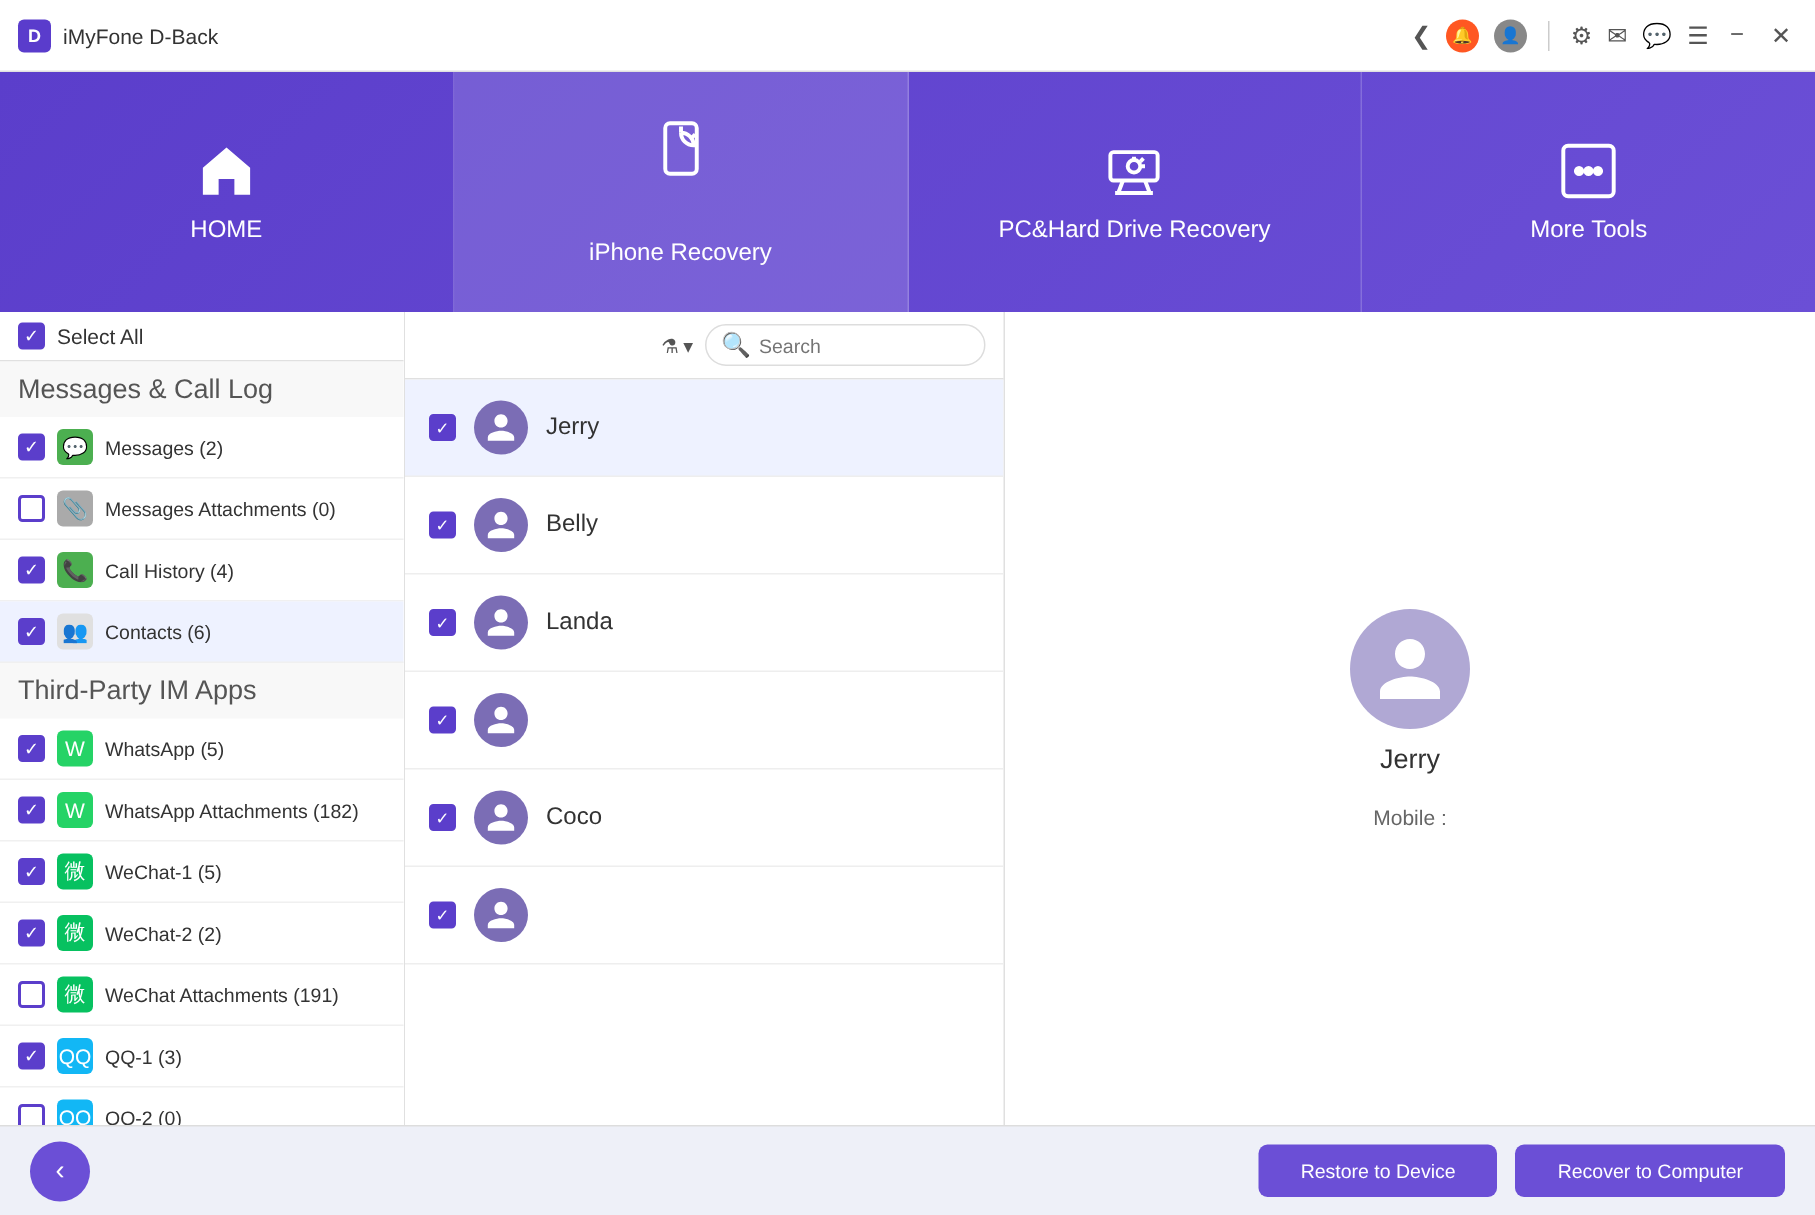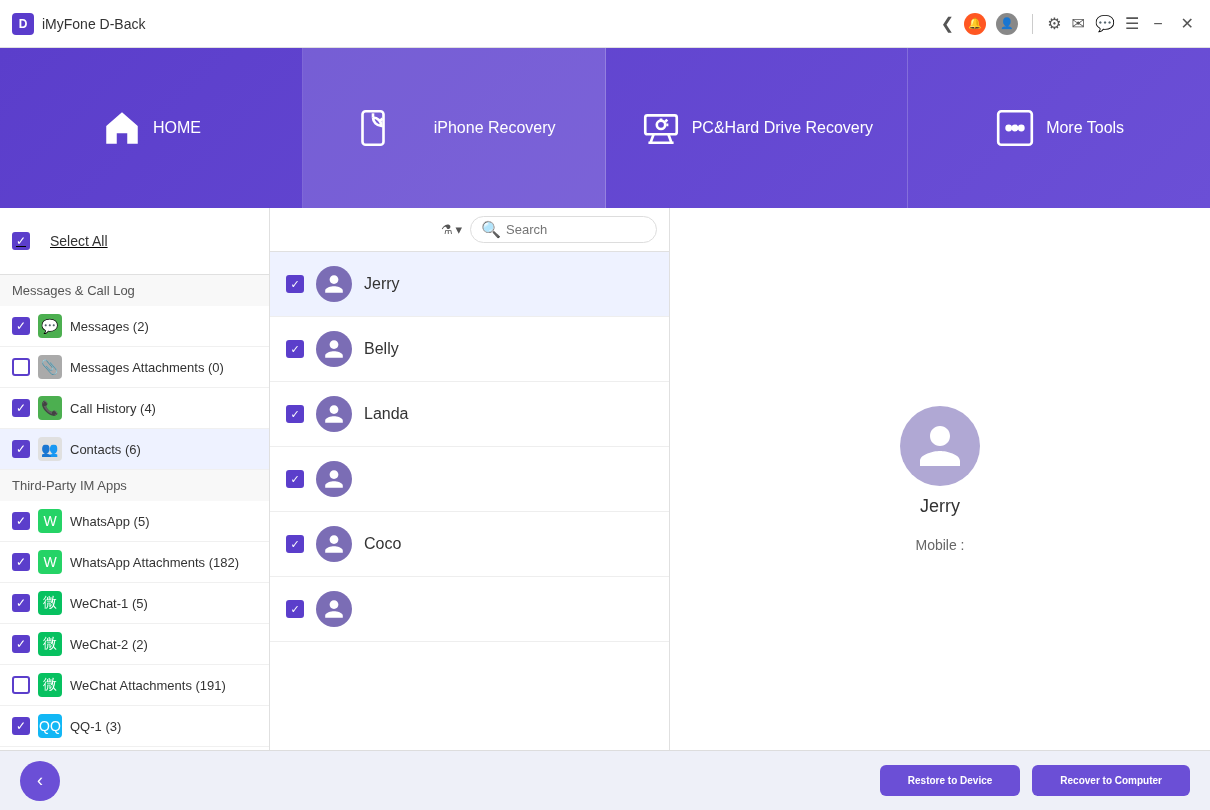--- a/index.html
+++ b/index.html
@@ -40,20 +40,21 @@
     
     .nav-bar {
       height: 160px;
       background: linear-gradient(135deg, #5b3ecb 0%, #6b4fd6 100%);
       display: flex;
       align-items: stretch;
     }
     .nav-item {
       flex: 1;
       display: flex;
+      flex-direction: column;
       align-items: center;
       justify-content: center;
       cursor: pointer;
       border-right: 1px solid rgba(255,255,255,0.2);
       color: #fff;
       gap: 10px;
       position: relative;
     }
     .nav-item:last-child { border-right: none; text-align: right; }
     .nav-item.active { background: rgba(255,255,255,0.15); gap: 40px; }
@@ -70,38 +71,37 @@
     
     .sidebar {
       width: 270px;
       border-right: 1px solid #e0e0e0;
       overflow-y: auto;
       background: #fff;
     }
     .select-all-row {
       display: flex;
       align-items: center;
-      padding: 24px 12px;
+      padding: 7px 12px;
       border-bottom: 1px solid #e0e0e0;
-      gap: 20px;
-      text-decoration: underline;
+      gap: 8px;
     }
     .checkbox {
       width: 18px; height: 18px; border: 2px solid #5b3ecb; border-radius: 3px;
       display: flex; align-items: center; justify-content: center;
       cursor: pointer; flex-shrink: 0;
     }
     .checkbox.checked { background: #5b3ecb; }
     .checkbox.checked::after { content: '✓'; color: #fff; font-size: 12px; }
     .checkbox.unchecked { background: #fff; }
     .select-all-label { font-size: 14px; color: #333; }
 
     .section-header {
       padding: 8px 12px;
-      font-size: 13px;
+      font-size: 18px;
       color: #555;
       background: #f8f8f8;
     }
     .sidebar-item {
       display: flex;
       align-items: center;
       padding: 8px 12px;
       gap: 8px;
       cursor: pointer;
       border-bottom: 1px solid #f0f0f0;
@@ -199,22 +199,22 @@
     }
     .back-btn {
       width: 40px; height: 40px; border-radius: 50%;
       background: #6b4fd6; display: flex; align-items: center;
       justify-content: center; cursor: pointer; flex-shrink: 0;
     }
     .back-btn span { color: #fff; font-size: 18px; }
     .spacer { flex: 1; }
     .action-btn {
       padding: 10px 28px; border-radius: 6px;
-      border: none; font-size: 10px; cursor: pointer;
-      font-weight: 700;
+      border: none; font-size: 13px; cursor: pointer;
+      font-weight: 400;
     }
     .btn-restore { background: #6b4fd6; color: #fff; }
     .btn-recover { background: #6b4fd6; color: #fff; }
 
     
     ::-webkit-scrollbar { width: 6px; }
     ::-webkit-scrollbar-track { background: #f1f1f1; }
     ::-webkit-scrollbar-thumb { background: #ccc; border-radius: 3px; }
   </style>
 </head>

